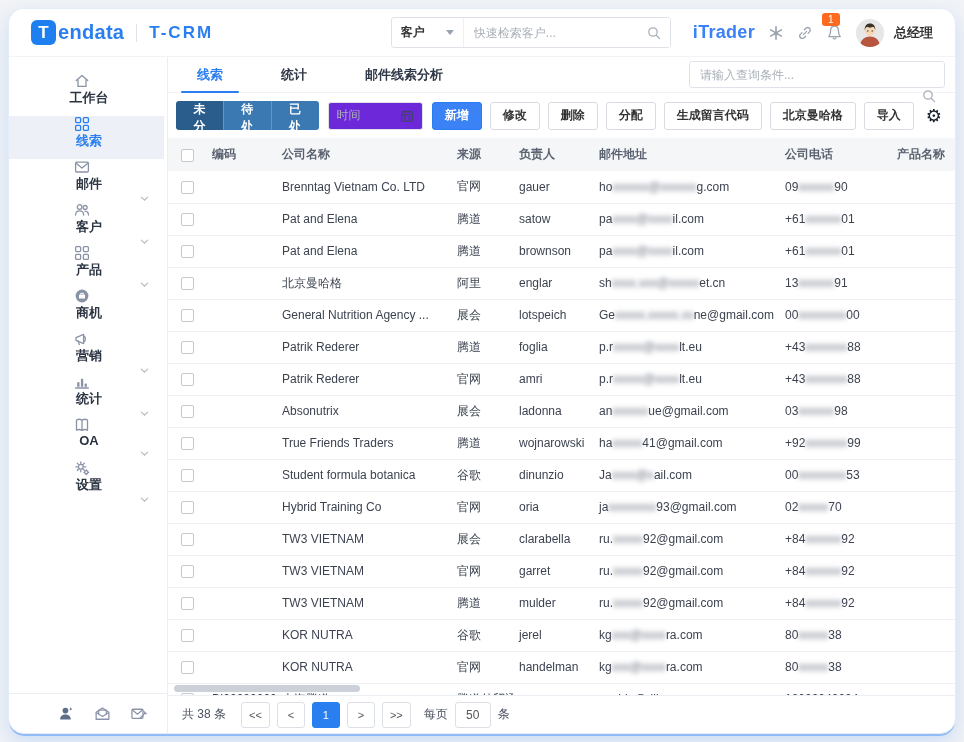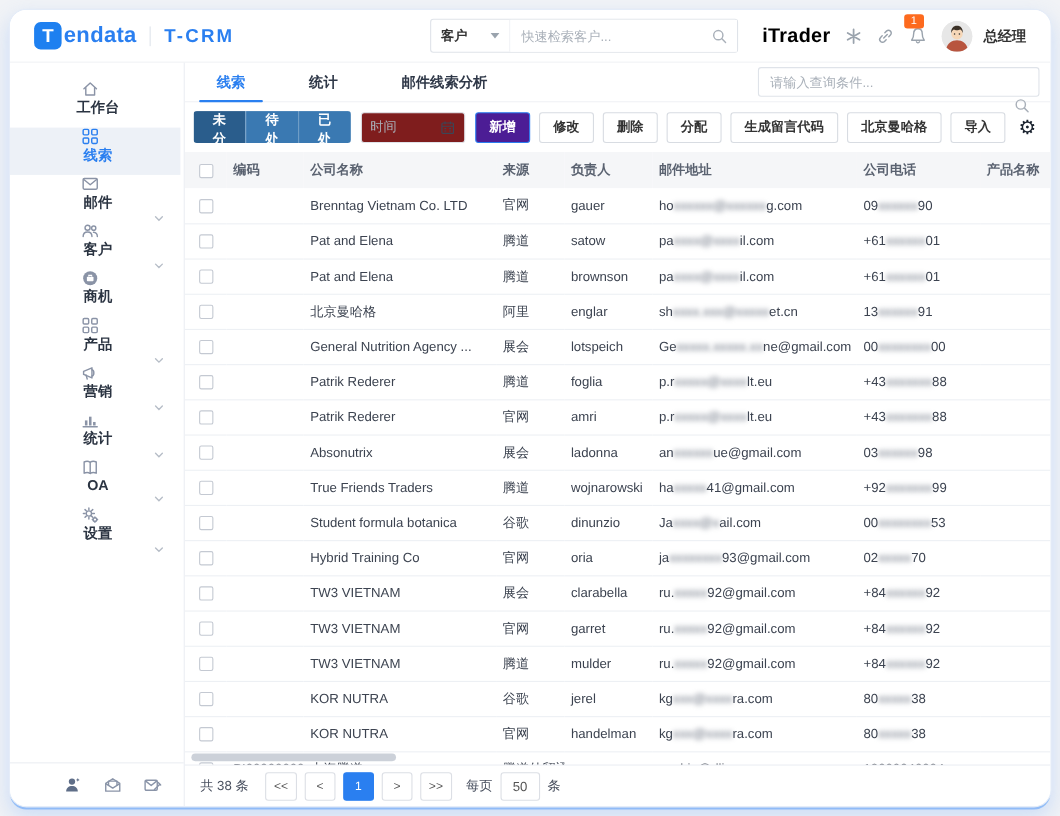--- a/index.html
+++ b/index.html
@@ -18,21 +18,21 @@
   .logo-div { width:1px; height:18px; background:#dfe4eb; margin:0 12px; }
   .product { color:#2a7ff0; font-weight:bold; font-size:17px; letter-spacing:2px; }
   .hsearch { margin-left:auto; display:flex; height:31px; width:280px; border:1px solid #dfe3e9; border-radius:3px; background:#fff; }
   .hs-cat { width:72px; display:flex; align-items:center; justify-content:space-between; padding:0 9px; border-right:1px solid #eef0f4; font-size:12px; color:#333; font-weight:600; cursor:pointer; }
   .caret { width:0; height:0; border-left:4px solid transparent; border-right:4px solid transparent; border-top:5px solid #9aa3ad; }
   .hs-in { flex:1; position:relative; display:flex; align-items:center; }
   .hs-in input { border:none; outline:none; width:100%; height:100%; padding:0 28px 0 10px; font-size:12px; color:#333; font-family:inherit; }
   .hs-in input::placeholder { color:#a9b0b9; }
   .ic-abs { position:absolute; right:8px; color:#a9b0b9; display:flex; }
   .hright { margin-left:22px; display:flex; align-items:center; gap:13px; }
-  .itrader { color:#000000; font-size:18px; font-weight:bold; letter-spacing:.3px; }
+  .itrader { color:#3b82f6; font-size:18px; font-weight:bold; letter-spacing:.3px; }
   .hicon { color:#9aa3ad; display:flex; cursor:pointer; }
   .bellwrap { position:relative; display:flex; }
   .badge { position:absolute; top:-11px; left:-4px; background:#fd6a1e; color:#fff; font-size:10px; line-height:13px; padding:0 6px; border-radius:3px; }
   .avatar { width:28px; height:28px; border-radius:50%; overflow:hidden; background:#e9e9e9; display:flex; }
   .uname { font-size:13px; color:#333; font-weight:600; margin-left:-3px; }
   
   .bodyrow { display:flex; height:676px; }
   .side { width:159px; border-right:1px solid #ebeef3; display:flex; flex-direction:column; }
   .side-nav { flex:1; padding-top:16px; }
   .side-item { height:43px; display:flex; align-items:center; padding:0 14px 0 19px; margin:0 3px 0 0; cursor:pointer; color:#2b3442; font-size:13px; font-weight:600;flex-direction:column; }
@@ -51,26 +51,26 @@
   .tab.active::after { content:''; position:absolute; left:13px; right:13px; bottom:-1px; height:2px; background:#2a7ff0; border-radius:1px; }
   .query { margin-left:auto; margin-right:10px; position:relative; width:256px; height:27px; }
   .query input { width:100%; height:100%; border:1px solid #dfe3e9; border-radius:3px; outline:none; padding:0 28px 0 10px; font-size:12px; color:#333; font-family:inherit; }
   .query input::placeholder { color:#a9b0b9; }
   
   .toolbar { height:45px; display:flex; align-items:center; padding:0 10px 0 8px; gap:9px; }
   .seg { display:flex; border-radius:3px; overflow:hidden; }
   .segbtn { height:29px; padding:0 13px; border:none; background:#3a79b2; color:#fff; font-size:12px; font-weight:600; cursor:pointer; font-family:inherit; border-left:1px solid rgba(255,255,255,.22); }
   .segbtn:first-child { border-left:none; }
   .segbtn.active { background:#2a5d8c; }
-  .date { width:120px; height:28px; border:1px solid #dfe3e9; border-radius:3px; display:flex; align-items:center; padding:0 8px; background:#7f1d1d; }
+  .date { width:120px; height:28px; border:1px solid #dfe3e9; border-radius:3px; display:flex; align-items:center; padding:0 8px; background:#6d28d9; }
   .date .ph { flex:1; font-size:12px; color:#a9b0b9; }
   .date .cal { color:#3c4656; display:flex; }
   .actions { margin-left:auto; display:flex; align-items:center; gap:8px; }
   .btn { height:28px; padding:0 12px; background:#fff; border:1px solid #d8dce2; border-radius:3px; font-size:12px; color:#333; font-weight:600; cursor:pointer; font-family:inherit; white-space:nowrap; }
-  .btn.primary { background:#4c1d95; border-color:#2a7df0; color:#fff; }
+  .btn.primary { background:#3b82f6; border-color:#2a7df0; color:#fff; }
   .gearbtn { border:none; background:none; font-size:18px; color:#17202c; cursor:pointer; padding:0 3px; line-height:1; }
   
   .tablewrap { flex:1; position:relative; overflow:hidden; }
   .table-clip { position:absolute; inset:0; overflow:hidden; }
   table { width:843px; table-layout:fixed; border-collapse:collapse; }
   col.c1{width:38px} col.c2{width:70px} col.c3{width:175px} col.c4{width:62px}
   col.c5{width:80px} col.c6{width:186px} col.c7{width:112px} col.c8{width:120px}
   thead th { height:33px; background:#f5f6f8; font-size:12px; font-weight:600; color:#5a6270; text-align:left; padding:0 6px; white-space:nowrap; }
   tbody td { height:32px; border-bottom:1px solid #edf0f4; font-size:12px; color:#3c4350; padding:0 6px; white-space:nowrap; overflow:hidden; }
   .c-check { text-align:center; }
@@ -202,44 +202,44 @@
             </span>
     <span class="s-label">客户</span>
     <span class="s-chev">
               <svg viewBox="0 0 16 16" width="11" height="11" fill="none" stroke="currentColor" stroke-width="1.8" stroke-linecap="round">
                 <path d="M3.5 6 L8 10.5 L12.5 6"></path>
               </svg>
             </span>
   </div>
           <div class="side-item">
     <span class="s-icon">
+              <svg viewBox="0 0 16 16" width="16" height="16" fill="none" stroke="currentColor" stroke-width="1.3" stroke-linecap="round" stroke-linejoin="round">
+                <rect x="1.6" y="1.6" width="5" height="5" rx="1"></rect>
+                <rect x="9.4" y="1.6" width="5" height="5" rx="1"></rect>
+                <rect x="1.6" y="9.4" width="5" height="5" rx="1"></rect>
+                <rect x="9.4" y="9.4" width="5" height="5" rx="1"></rect>
+              </svg>
+            </span>
+    <span class="s-label">产品</span>
+    <span class="s-chev">
+              <svg viewBox="0 0 16 16" width="11" height="11" fill="none" stroke="currentColor" stroke-width="1.8" stroke-linecap="round">
+                <path d="M3.5 6 L8 10.5 L12.5 6"></path>
+              </svg>
+            </span>
+  </div>
+          <div class="side-item">
+    <span class="s-icon">
               <svg viewBox="0 0 16 16" width="16" height="16">
                 <circle cx="8" cy="8" r="6.4" fill="currentColor"></circle>
                 <rect x="5" y="6.6" width="6" height="4" rx=".7" fill="#fff"></rect>
                 <path d="M6.7 6.4 V5.3 H9.3 V6.4" fill="none" stroke="#fff" stroke-width="1"></path>
               </svg>
             </span>
     <span class="s-label">商机</span>
 
-  </div>
-          <div class="side-item">
-    <span class="s-icon">
-              <svg viewBox="0 0 16 16" width="16" height="16" fill="none" stroke="currentColor" stroke-width="1.3" stroke-linecap="round" stroke-linejoin="round">
-                <rect x="1.6" y="1.6" width="5" height="5" rx="1"></rect>
-                <rect x="9.4" y="1.6" width="5" height="5" rx="1"></rect>
-                <rect x="1.6" y="9.4" width="5" height="5" rx="1"></rect>
-                <rect x="9.4" y="9.4" width="5" height="5" rx="1"></rect>
-              </svg>
-            </span>
-    <span class="s-label">产品</span>
-    <span class="s-chev">
-              <svg viewBox="0 0 16 16" width="11" height="11" fill="none" stroke="currentColor" stroke-width="1.8" stroke-linecap="round">
-                <path d="M3.5 6 L8 10.5 L12.5 6"></path>
-              </svg>
-            </span>
   </div>
           <div class="side-item">
     <span class="s-icon">
               <svg viewBox="0 0 16 16" width="16" height="16" fill="none" stroke="currentColor" stroke-width="1.3" stroke-linecap="round" stroke-linejoin="round">
                 <path d="M2 6.6 L9.6 3.4 V12.6 L2 9.4 Z"></path>
                 <path d="M9.6 5.2 C11.9 5.6 11.9 10.4 9.6 10.8"></path>
                 <path d="M4.2 9.9 L5.3 13.6"></path>
               </svg>
             </span>
     <span class="s-label">营销</span>

